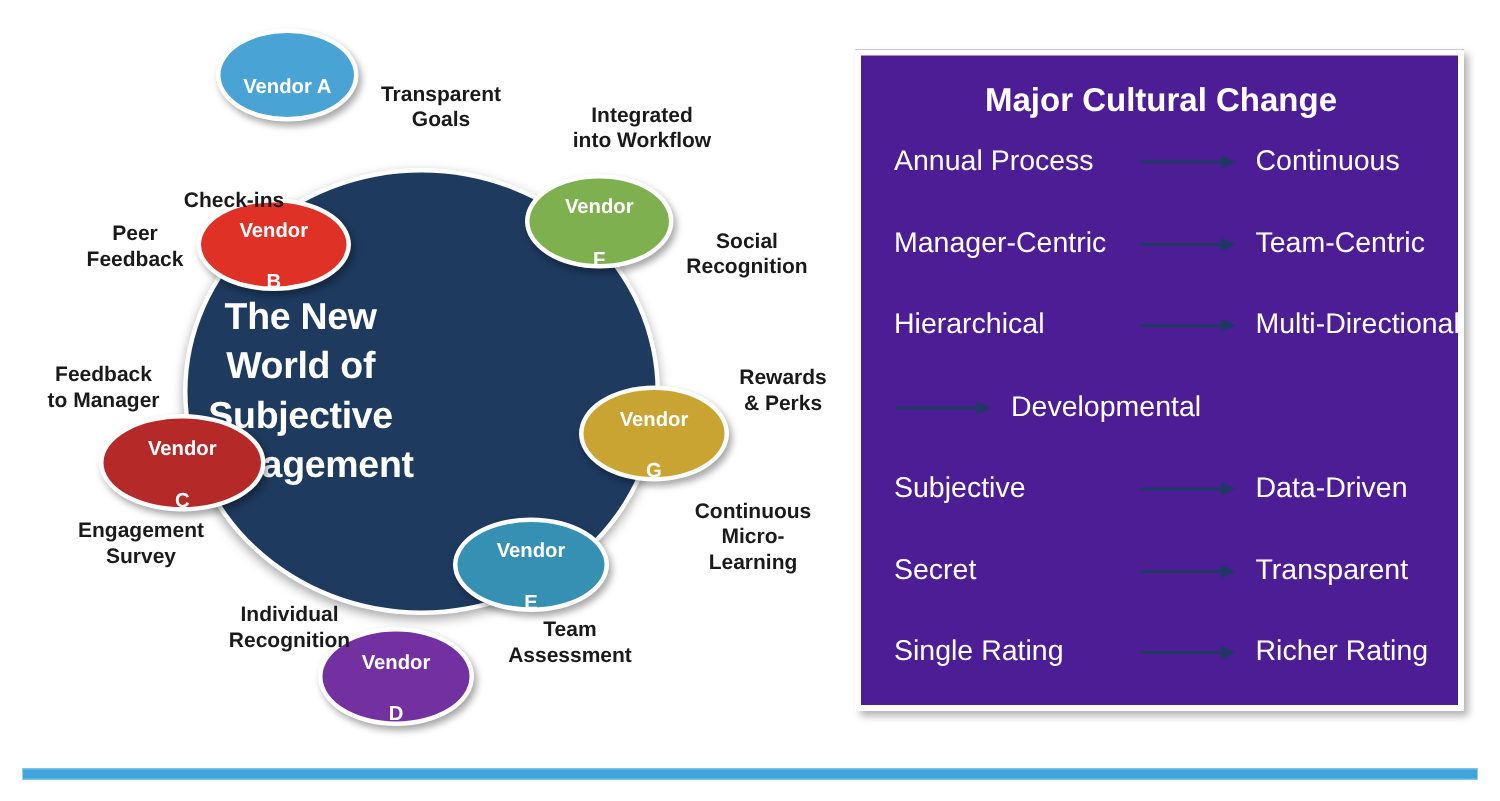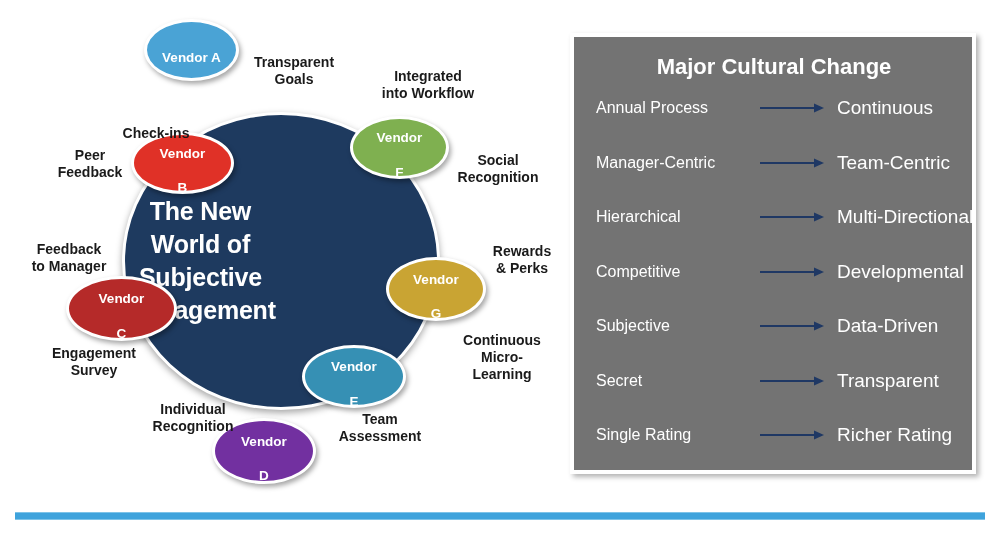--- a/index.html
+++ b/index.html
@@ -112,21 +112,21 @@
     justify-content: space-between;
     padding-bottom: 6px;
   }
   .crow {
     display: flex;
     align-items: center;
     height: 30px;
   }
   .cfrom {
     color: #ffffff;
-    font-size: 16px;
+    font-size: 19px;
     width: 163px;
     flex: 0 0 163px;
     white-space: nowrap;
     user-select: none;
   }
   .arrow-wrap {
     flex: 0 0 66px;
     width: 66px;
     height: 14px;
     position: relative;
@@ -224,21 +224,21 @@
 Survey</div>
     <div class="leaf-label" style="left: 452px; top: 332px; width: 100px;">Continuous
 Micro-
 Learning</div>
     <div class="leaf-label" style="left: 134px; top: 401px; width: 118px;">Individual
 Recognition</div>
     <div class="leaf-label" style="left: 324px; top: 411px; width: 112px;">Team
 Assessment</div>
   </div>
 
-<div id="culture-panel" style="background: #737373;">
+<div id="culture-panel" style="background: #4c1d95;">
   <div class="panel-inner">
     <div class="panel-title">Major Cultural Change</div>
     <div class="rows">
         <div class="crow">
           <div class="cfrom">Annual Process</div>
           <div class="arrow-wrap">
             <svg width="66" height="12" viewBox="0 0 66 12">
               <line x1="1" y1="6" x2="55" y2="6" stroke="#1f3864" stroke-width="2"></line>
               <polygon points="55,1.5 65,6 55,10.5" fill="#1f3864"></polygon>
             </svg>
@@ -259,21 +259,20 @@
           <div class="cfrom">Hierarchical</div>
           <div class="arrow-wrap">
             <svg width="66" height="12" viewBox="0 0 66 12">
               <line x1="1" y1="6" x2="55" y2="6" stroke="#1f3864" stroke-width="2"></line>
               <polygon points="55,1.5 65,6 55,10.5" fill="#1f3864"></polygon>
             </svg>
           </div>
           <div class="cto">Multi-Directional</div>
         </div>
         <div class="crow">
-          <div class="cfrom">Competitive</div>
           <div class="arrow-wrap">
             <svg width="66" height="12" viewBox="0 0 66 12">
               <line x1="1" y1="6" x2="55" y2="6" stroke="#1f3864" stroke-width="2"></line>
               <polygon points="55,1.5 65,6 55,10.5" fill="#1f3864"></polygon>
             </svg>
           </div>
           <div class="cto">Developmental</div>
         </div>
         <div class="crow">
           <div class="cfrom">Subjective</div>

